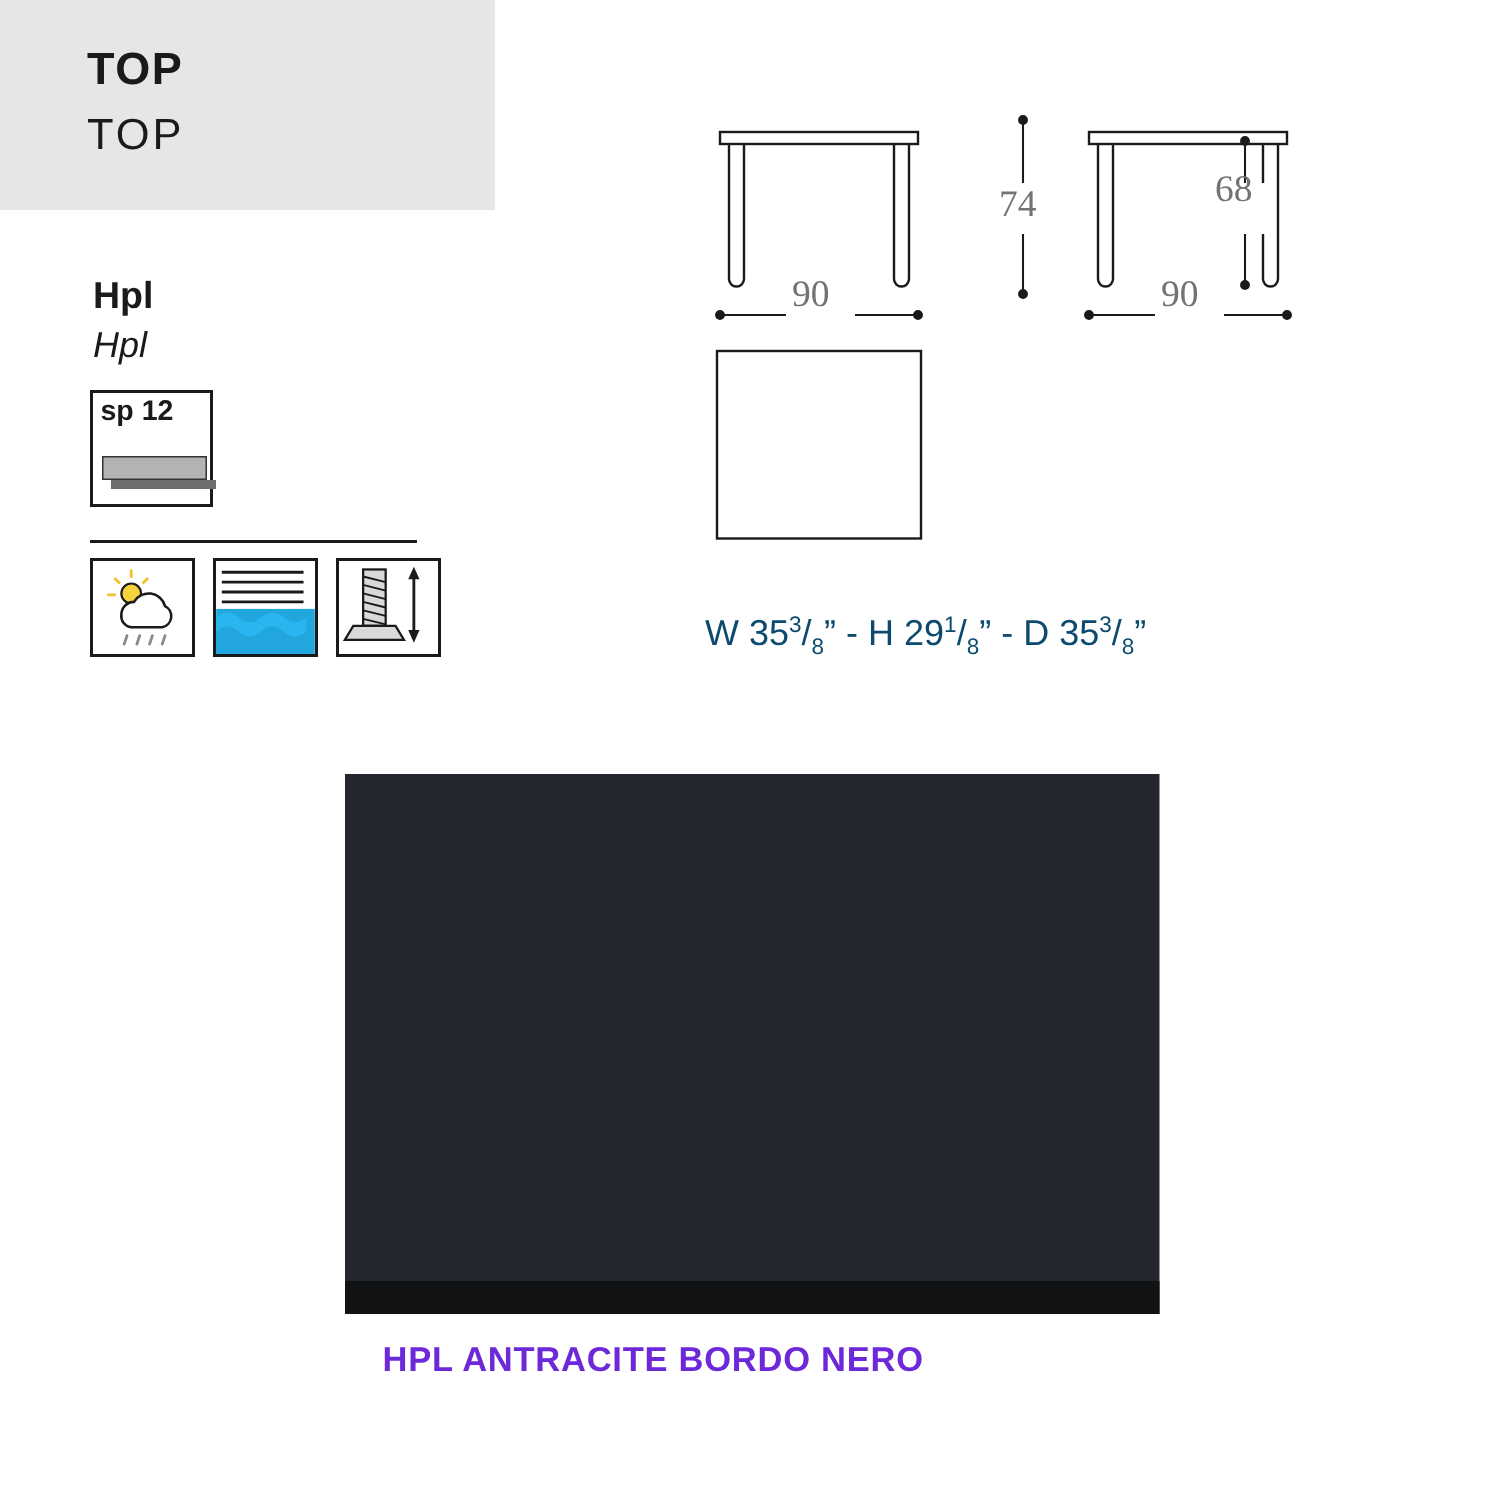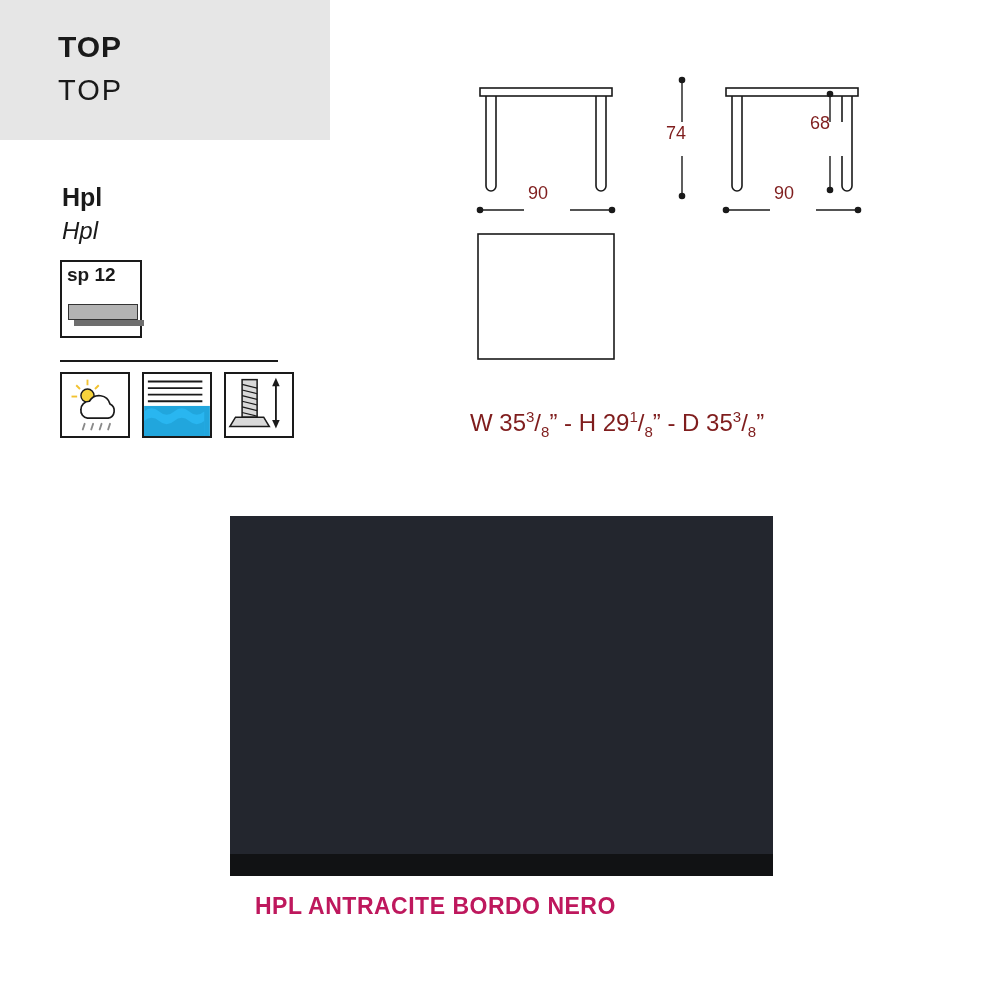--- a/index.html
+++ b/index.html
@@ -150,30 +150,30 @@
   
   .drawings {
     position: absolute;
     left: 450px;
     top: 60px;
     width: 520px;
     height: 420px;
   }
   .dim-text {
     position: absolute;
-    font-size: 18px;
-    color: #7f1d1d;
-    font-family: Liberation Sans, sans-serif;
+    font-size: 25px;
+    color: #737373;
+    font-family: Liberation Serif, serif;
   }
   .imperial {
     position: absolute;
     left: 470px;
     top: 408px;
     font-size: 24px;
-    color: #7f1d1d;
+    color: #0c4a6e;
     white-space: nowrap;
   }
   .imperial sup, .imperial sub {
     font-size: 15px;
   }
 
   
   .swatch {
     position: absolute;
     left: 230px;
@@ -190,21 +190,21 @@
     height: 22px;
     background: #111214;
   }
   .swatch-caption {
     position: absolute;
     left: 255px;
     top: 893px;
     font-size: 23px;
     font-weight: bold;
     letter-spacing: 0.5px;
-    color: #be185d;
+    color: #6d28d9;
   }
 </style>
 </head>
 <body>
 
 <div class="header-band"></div>
 <div class="header-title">TOP</div>
 <div class="header-subtitle">TOP</div>
 
 <div class="material-name">Hpl</div>

